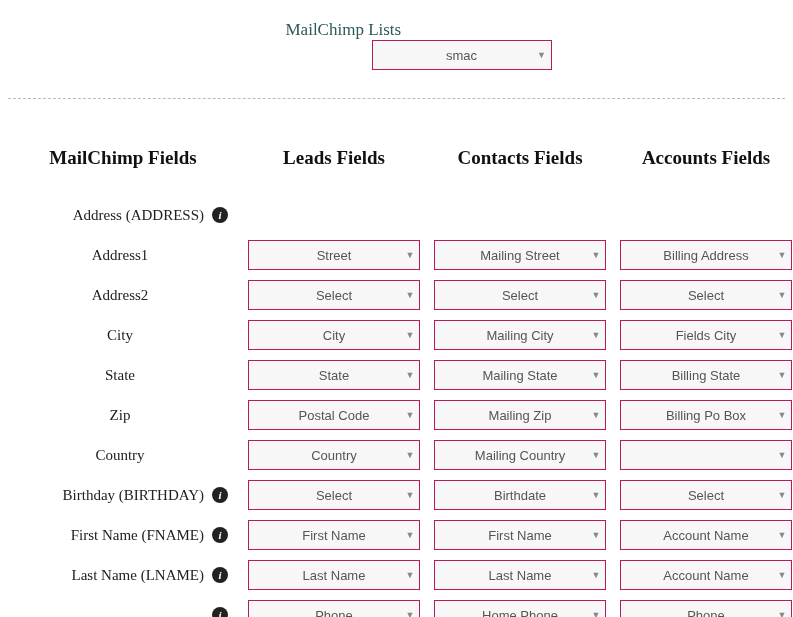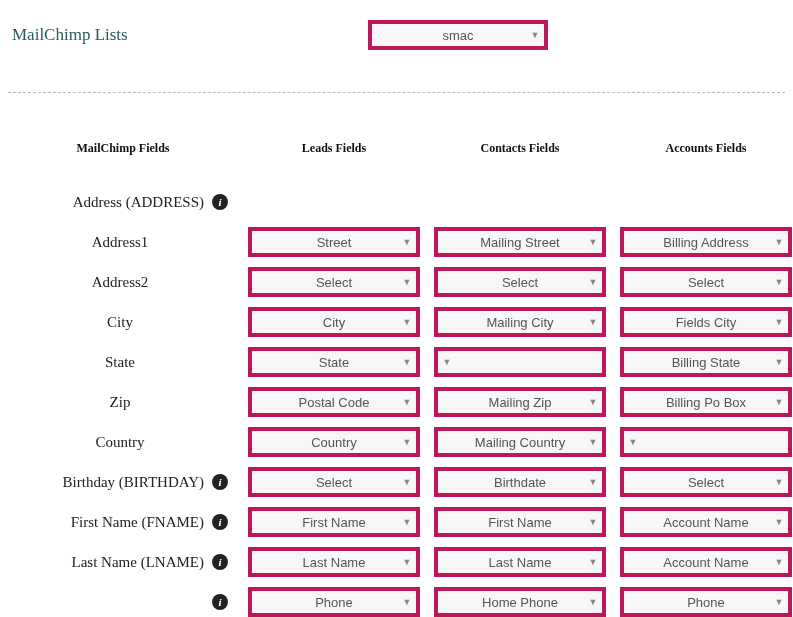--- a/index.html
+++ b/index.html
@@ -6,42 +6,43 @@
 body {
   font-family: Georgia, 'Times New Roman', serif;
   background: #fff;
   color: #333;
   padding: 20px 8px;
   width: 793px;
 }
 .top-row {
   display: flex;
   align-items: center;
-  margin-bottom: 42px;
+  margin-bottom: 28px;
+  flex-direction: column;
 }
 .top-label {
   color: #2c5a5a;
   font-size: 17px;
   font-weight: 500;
   width: 230px;
   padding-left: 4px;
 }
 .divider {
   border: none;
   border-top: 1px dashed #bbb;
   margin-bottom: 40px;
 }
 .table {
   display: grid;
   grid-template-columns: 230px 180px 180px 180px;
   column-gap: 6px;
 }
 .header-cell {
   font-weight: 700;
-  font-size: 12px;
+  font-size: 19px;
   color: #111;
   text-align: center;
   padding: 8px 4px 26px 4px;
 }
 .header-cell.left { text-align: center; }
 .row-label {
   display: flex;
   align-items: center;
   justify-content: flex-end;
   padding: 8px 10px 8px 4px;
@@ -68,25 +69,25 @@
 .cell {
   display: flex;
   align-items: center;
   justify-content: center;
   min-height: 40px;
   padding: 3px 4px;
 }
 .select {
   width: 100%;
   height: 30px;
-  border: 4px solid #be185d;
+  border: 1px solid #be185d;
   background: #f7f7f7;
   display: flex;
   align-items: center;
-  justify-content: flex-start;
+  justify-content: flex-end;
   position: relative;
   font-size: 13px;
   color: #555;
   font-family: Arial, sans-serif;
   cursor: pointer;
 }
 .select .value {
   text-align: center;
   flex: 1;
   padding-left: 18px;
@@ -193,20 +194,21 @@
       <span class="label-text">State</span>
     </div>
     <div class="cell">
       <div class="select">
         <span class="value">State</span>
         <span class="caret">▼</span>
       </div>
     </div>
     <div class="cell">
       <div class="select">
+        <span class="value">Mailing State</span>
         <span class="caret">▼</span>
       </div>
     </div>
     <div class="cell">
       <div class="select">
         <span class="value">Billing State</span>
         <span class="caret">▼</span>
       </div>
     </div>
     <div class="row-label indent">

